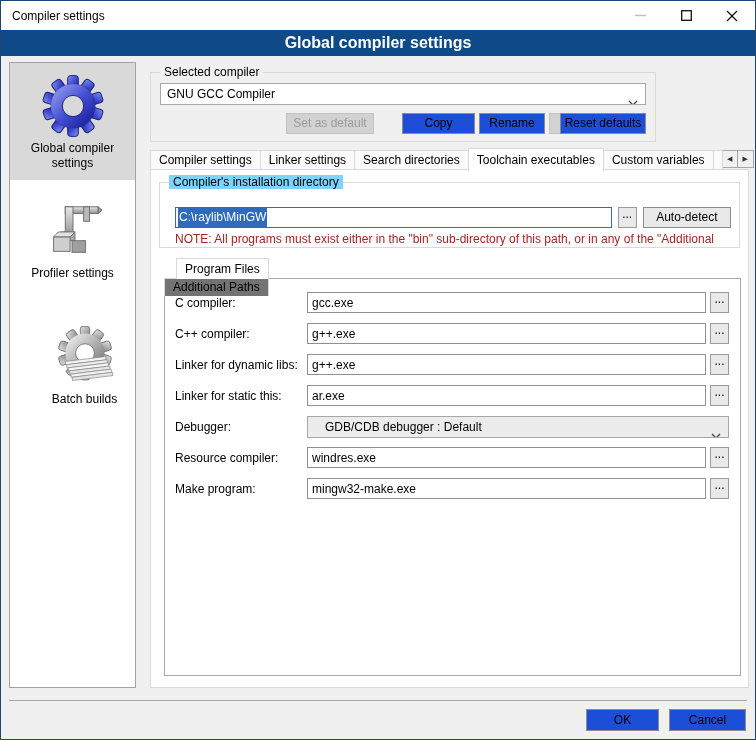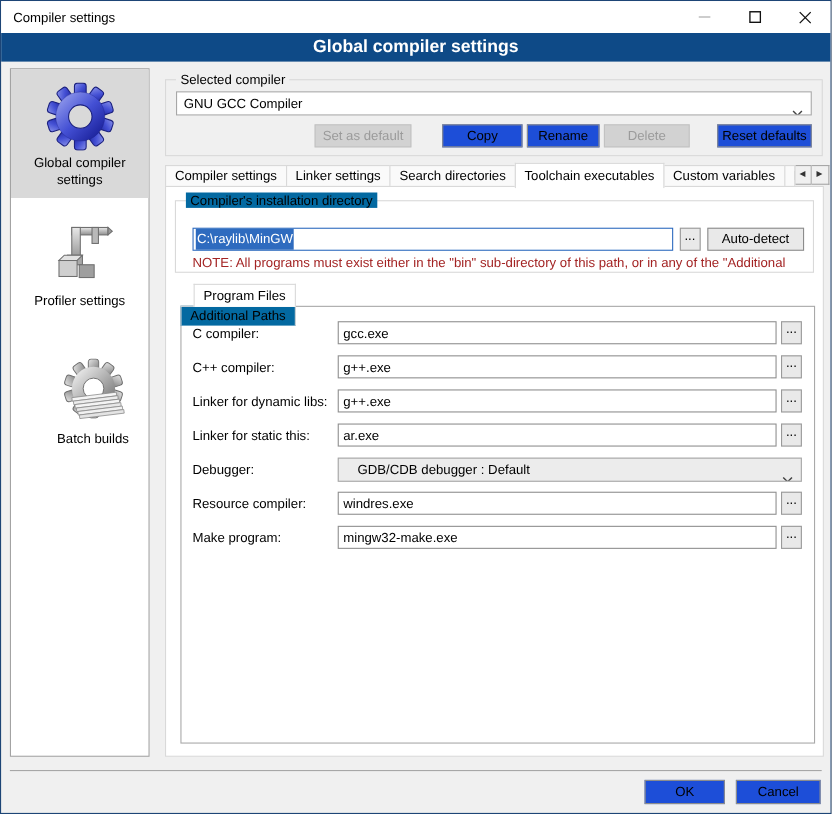--- a/index.html
+++ b/index.html
@@ -34,21 +34,21 @@
   .side-item .lbl { line-height:15px; }
   .side-item.mt1 { margin-top:8px; }
   .side-item.mt2 { margin-top:24px;margin-left:24px; }
 
   
   .main { position:absolute; left:148px; top:0; width:600px; height:683px; }
 
   .groupbox { position:absolute; border:1px solid #d9d9d9; }
   .groupbox > .legend { position:absolute; top:-8px; left:9px; padding:0 4px; background:#f0f0f0; }
 
-  .gb1 { left:1px; top:16px; width:598px; height:70px; }
+  .gb1 { left:1px; top:16px; width:506px; height:70px; }
 
   .combo { position:relative; height:22px; background:#fff; border:1px solid #a7a7a7;
            line-height:20px; padding:0 22px 0 6px; white-space:nowrap; overflow:hidden; }
   .combo .chev { position:absolute; right:7px; top:8px; }
   .combo.gray { background:#ececec; }
 
   .gb1 .combo { position:absolute; left:9px; right:9px; top:10px; }
 
   .btn { position:absolute; height:21px; background:#1d4ed8; border:1px solid #8c8c8c;
          font-family:"Liberation Sans", sans-serif; font-size:12px; text-align:center; line-height:19px; }
@@ -71,35 +71,35 @@
   .tabscroll { margin-left:auto; display:flex; margin-bottom:2px; }
   .tsbtn { width:16px; height:18px; background:#f0f0f0; border:1px solid #a7a7a7;
            font-size:7px; line-height:16px; text-align:center; color:#333; }
   .tsbtn + .tsbtn { border-left:none; }
 
   
   .tabpage { position:absolute; left:1px; top:113px; right:0; bottom:51px;
              background:#fff; border:1px solid #d9d9d9; z-index:2; }
 
   .gb2 { left:8px; top:12px; right:8px; height:66px; }
-  .gb2 > .legend { background:#0369a1; }
+  .gb2 > .legend { background:#7dd3fc; }
   .dirrow { position:absolute; left:15px; top:24px; right:8px; display:flex; }
   .dirfield { width:440px; height:21px; border:1px solid #2e6bbf; background:#fff;
               line-height:19px; padding-left:2px; white-space:nowrap; overflow:hidden; }
   .dirfield .sel { background:#2e6bbf; color:#fff; padding:17px 1px;margin-top:20px; }
   .minibtn { width:19px; height:21px; margin-left:6px; background:#e9e9e9; border:1px solid #9a9a9a;
              text-align:center; line-height:13px; font-size:12px; }
   .b-auto { width:89px; height:21px; margin-left:6px; background:#e9e9e9; border:1px solid #8c8c8c;
             text-align:center; line-height:19px; }
   .note { position:absolute; left:15px; top:49px; right:4px; color:#a32424;
           white-space:nowrap; overflow:hidden; }
 
   
   .subtabs { position:absolute; left:13px; top:88px; height:20px; display:flex; align-items:flex-end; z-index:3;flex-direction:column; }
-  .subtab { height:28px; line-height:17px; padding:0 8px; background:#0369a1;
+  .subtab { height:28px; line-height:17px; padding:0 8px; background:#737373;
             border:1px solid #d9d9d9; border-bottom:none; margin-right:-1px; white-space:nowrap; }
   .subtab.active { height:21px; line-height:21px; background:#fff; margin-bottom:-1px; z-index:4; }
 
   .innerpanel { position:absolute; left:13px; top:108px; right:7px; height:398px;
                 background:#fff; border:1px solid #a9a9a9; padding:13px 11px 0 10px; }
   .prow { display:flex; align-items:center; height:21px; margin-bottom:10px; }
   .plabel { width:132px; flex:0 0 132px; }
   .pinput { flex:1; height:21px; border:1px solid #8f8f8f; background:#fff; padding:0 4px;
             font-family:"Liberation Sans", sans-serif; font-size:12px; color:#000; min-width:0; }
   .prow .minibtn { flex:0 0 19px; margin-left:4px; height:21px; }

